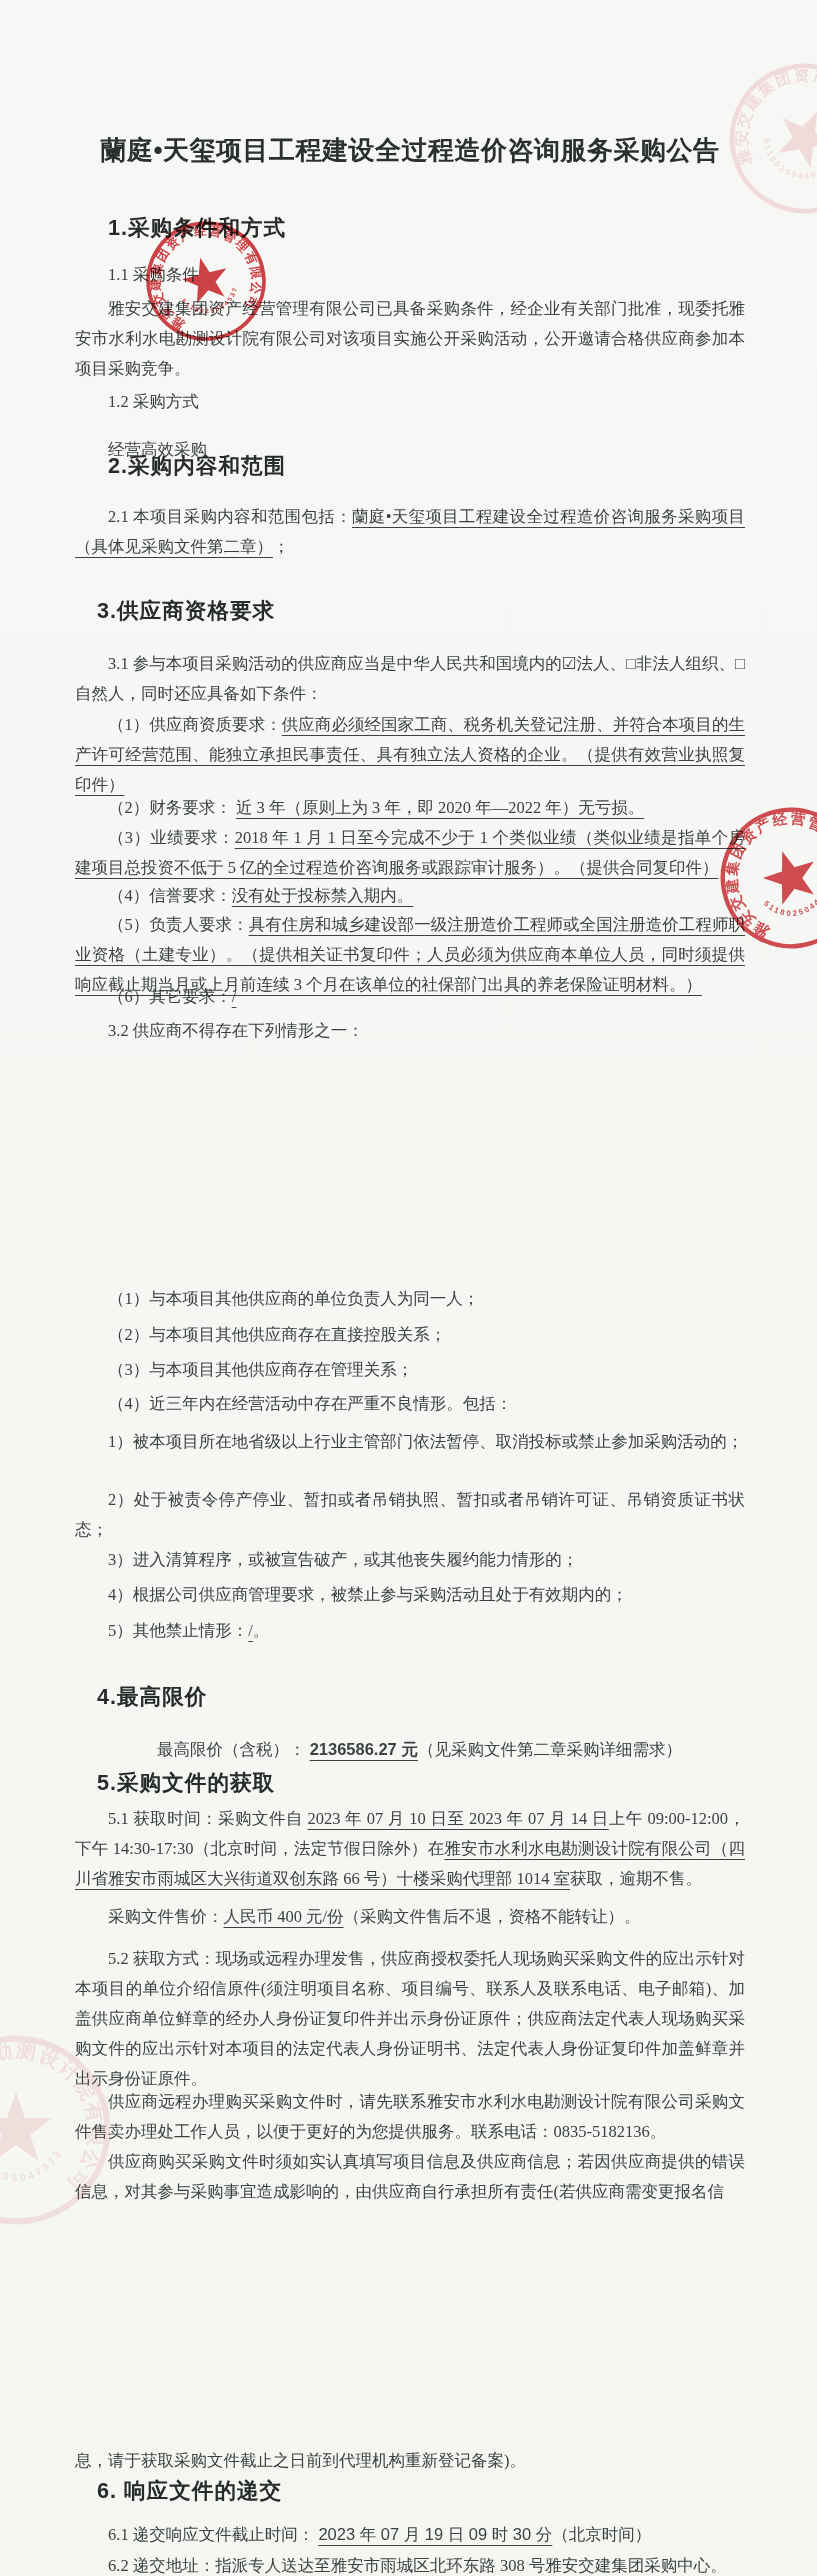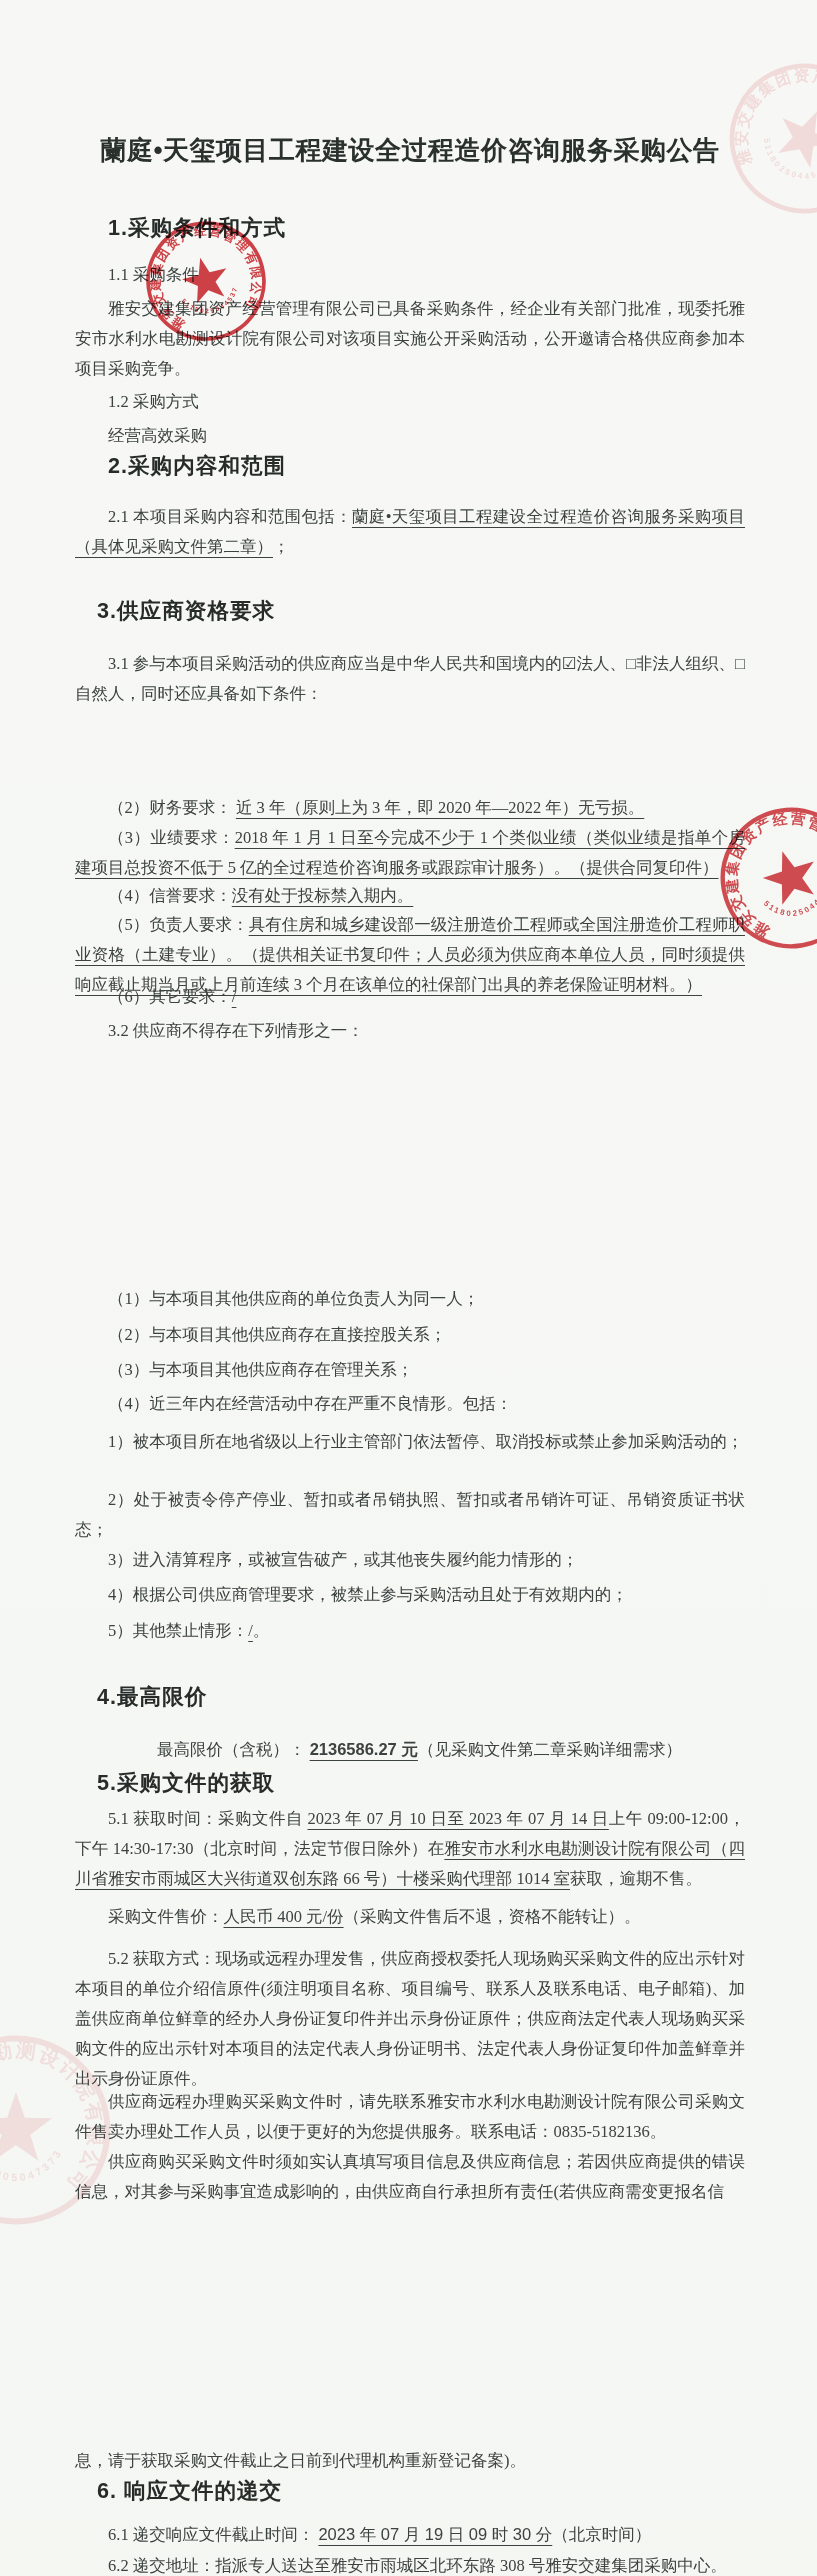--- a/index.html
+++ b/index.html
@@ -27,27 +27,28 @@
 <body>
 
 <div class="pg">
 
   <div class="title">蘭庭•天玺项目工程建设全过程造价咨询服务采购公告</div>
 
   <div class="hd" style="top:216px;left:108px;">1.采购条件和方式</div>
   <div class="blk ind" style="top:260px;">1.1 采购条件</div>
   <div class="blk ind" style="top:294px;">雅安交建集团资产经营管理有限公司已具备采购条件，经企业有关部门批准，现委托雅安市水利水电勘测设计院有限公司对该项目实施公开采购活动，公开邀请合格供应商参加本项目采购竞争。</div>
   <div class="blk ind" style="top:387px;">1.2 采购方式</div>
-  <div class="blk ind" style="top:421px;">经营高效采购</div>
+  <div class="blk ind" style="top:435px;">经营高效采购</div>
 
   <div class="hd" style="top:454px;left:108px;">2.采购内容和范围</div>
   <div class="blk ind" style="top:502px;"><span>2.1 本项目采购内容和范围包括：</span><span class="u">蘭庭•天玺项目工程建设全过程造价咨询服务采购项目（具体见采购文件第二章）</span><span>；</span></div>
 
   <div class="hd" style="top:599px;left:97px;">3.供应商资格要求</div>
   <div class="blk ind" style="top:649px;">3.1 参与本项目采购活动的供应商应当是中华人民共和国境内的☑法人、□非法人组织、□自然人，同时还应具备如下条件：</div>
+  <div class="blk ind" style="top:710px;"><span>（1）供应商资质要求：</span><span class="u">供应商必须经国家工商、税务机关登记注册、并符合本项目的生产许可经营范围、能独立承担民事责任、具有独立法人资格的企业。（提供有效营业执照复印件）</span></div>
   <div class="blk ind" style="top:793px;"><span>（2）财务要求：  </span><span class="u">近 3 年（原则上为 3 年，即 2020 年—2022 年）无亏损。</span></div>
   <div class="blk ind" style="top:823px;"><span>（3）业绩要求：</span><span class="u">2018 年 1 月 1 日至今完成不少于 1 个类似业绩（类似业绩是指单个房建项目总投资不低于 5 亿的全过程造价咨询服务或跟踪审计服务）。（提供合同复印件）</span></div>
   <div class="blk ind" style="top:881px;"><span>（4）信誉要求：</span><span class="u">没有处于投标禁入期内。</span></div>
   <div class="blk ind" style="top:910px;"><span>（5）负责人要求：</span><span class="u">具有住房和城乡建设部一级注册造价工程师或全国注册造价工程师职业资格（土建专业）。（提供相关证书复印件；人员必须为供应商本单位人员，同时须提供响应截止期当月或上月前连续 3 个月在该单位的社保部门出具的养老保险证明材料。）</span></div>
   <div class="blk ind" style="top:982px;"><span>（6）其它要求：</span><span class="u">/</span></div>
   <div class="blk ind" style="top:1016px;">3.2 供应商不得存在下列情形之一：</div>
 
   <div class="blk ind" style="top:1284px;">（1）与本项目其他供应商的单位负责人为同一人；</div>
   <div class="blk ind" style="top:1320px;">（2）与本项目其他供应商存在直接控股关系；</div>
   <div class="blk ind" style="top:1355px;">（3）与本项目其他供应商存在管理关系；</div>

